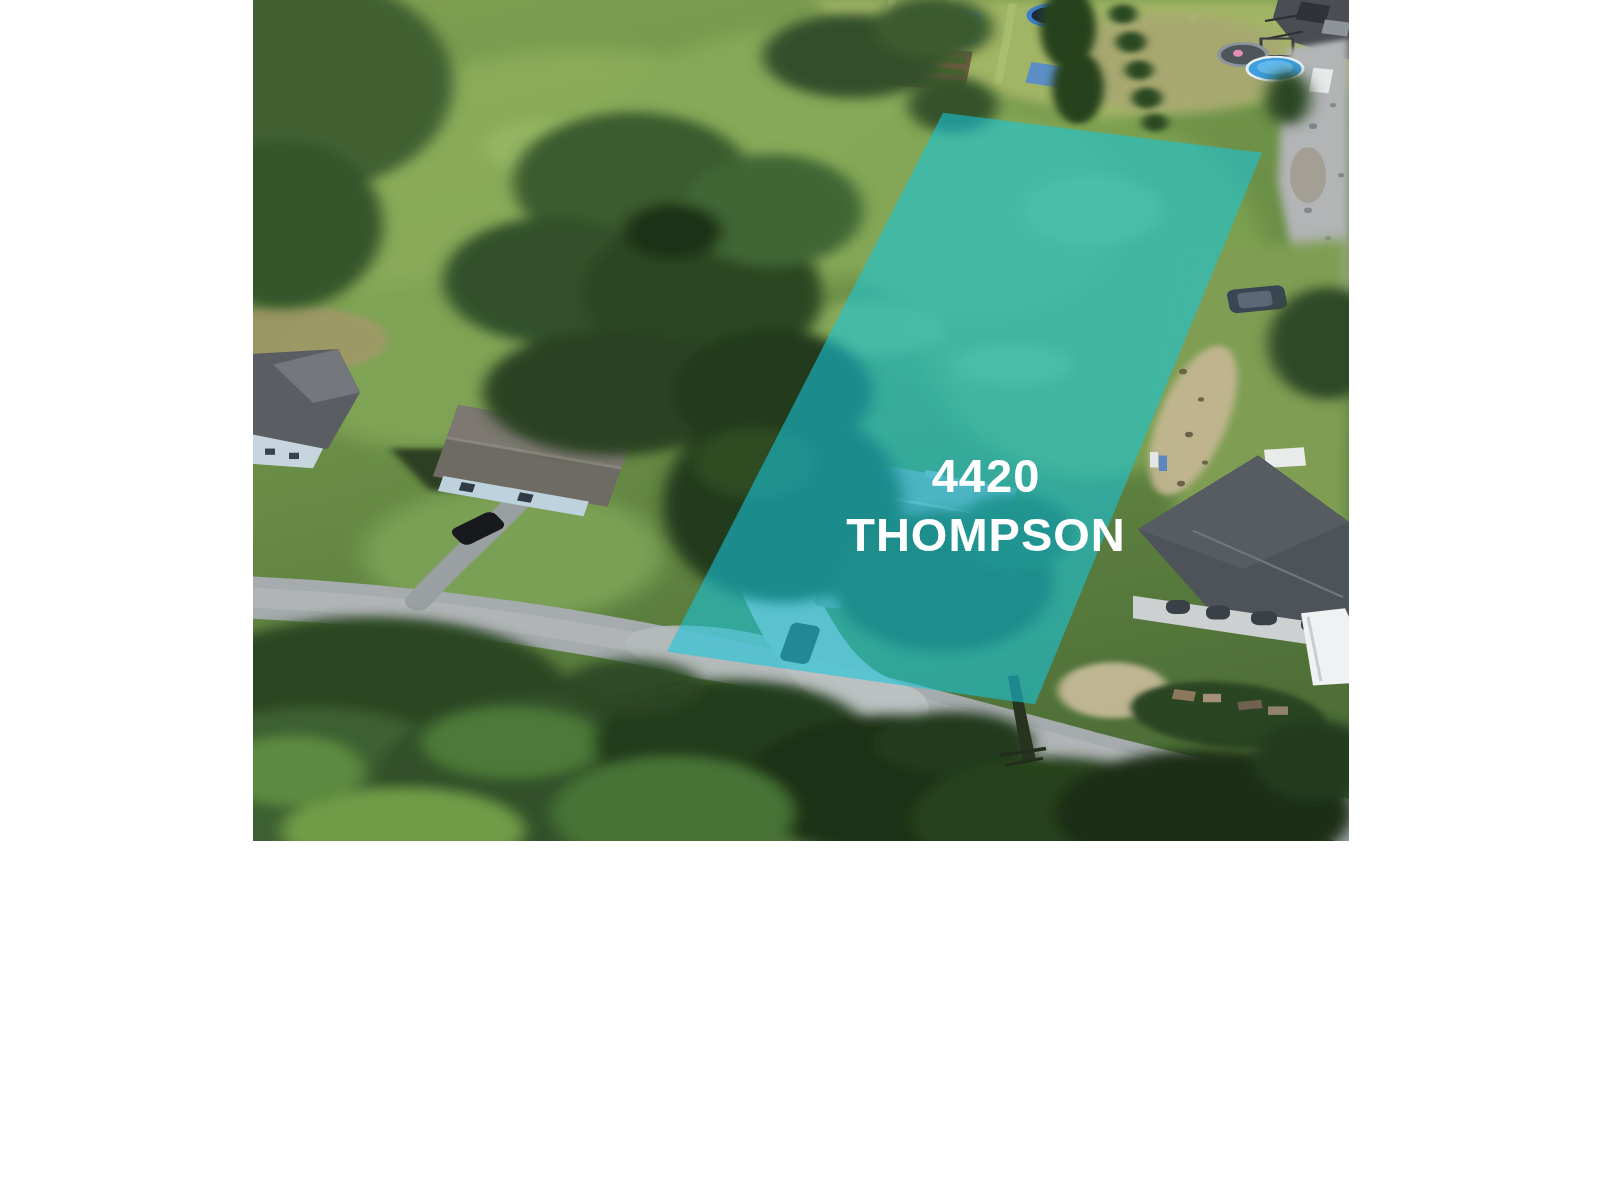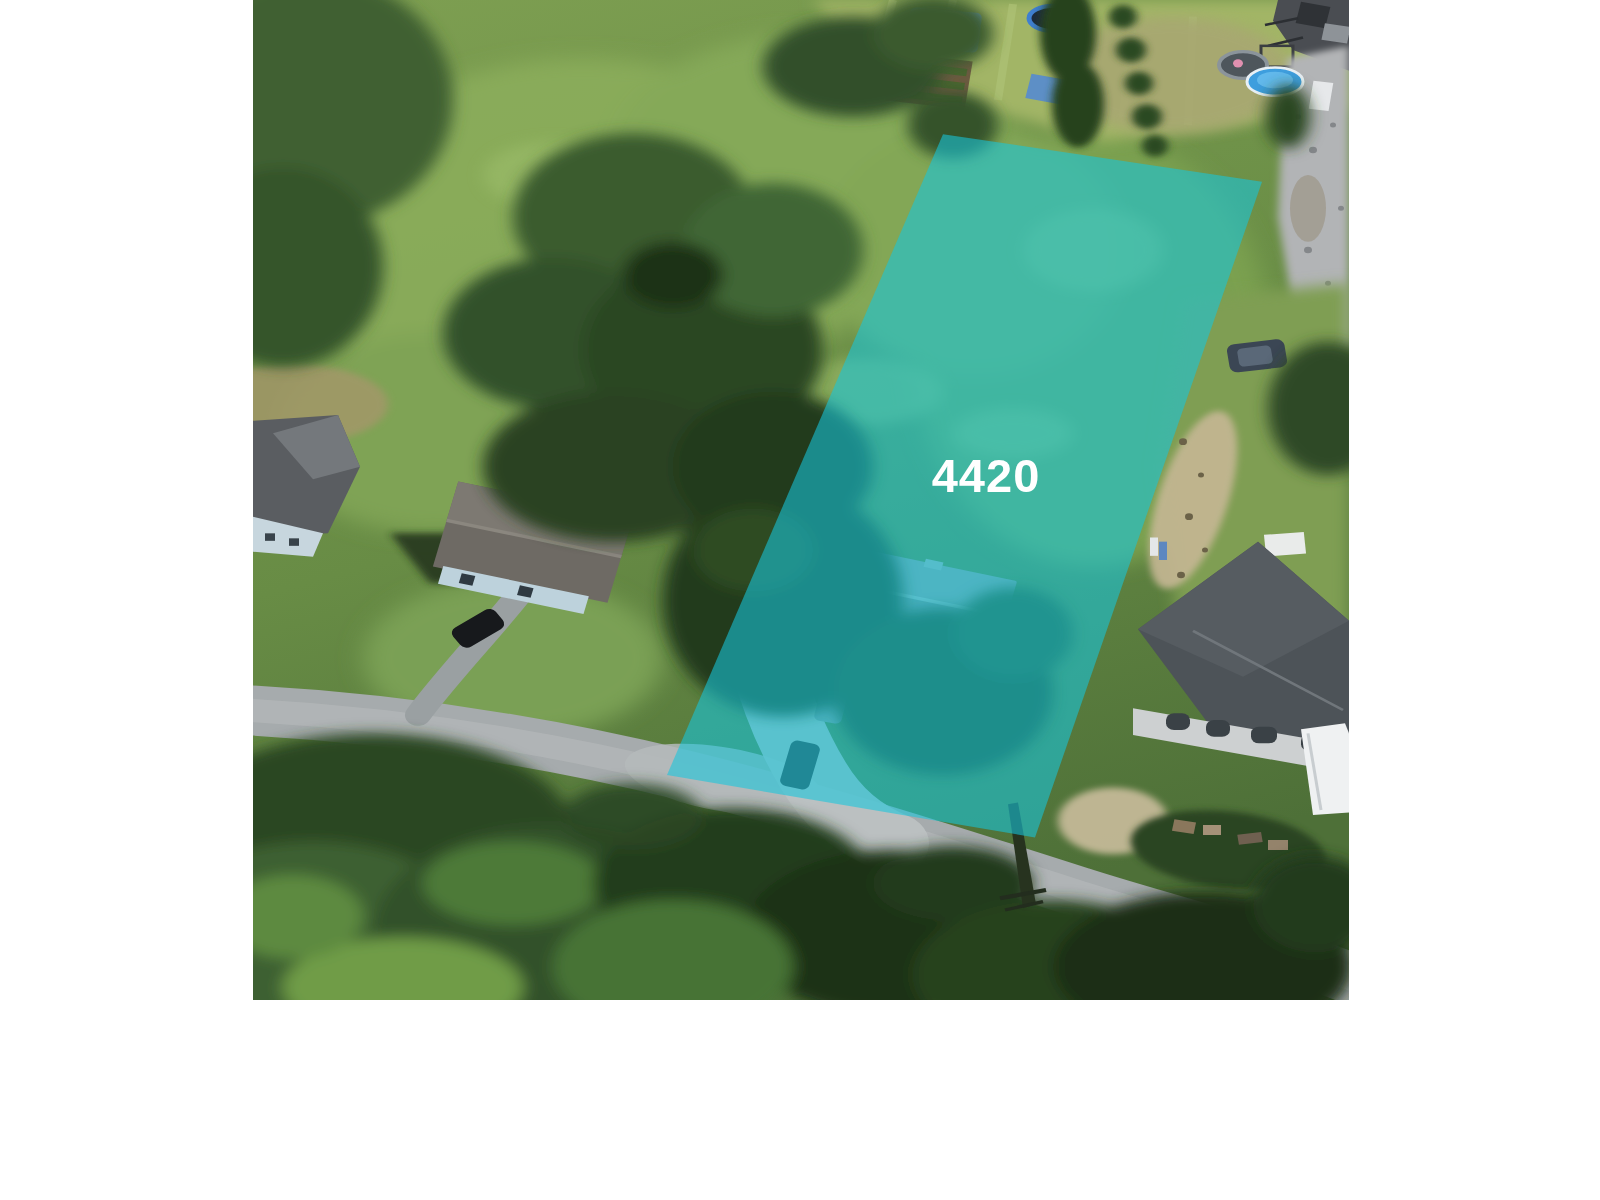--- a/index.html
+++ b/index.html
@@ -1,18 +1,18 @@
 <!DOCTYPE html>
 <html><head>
 <meta charset="utf-8">
 <style>
   html,body{margin:0;padding:0;background:#ffffff;}
   .stage{position:relative;width:1600px;height:1200px;background:#ffffff;overflow:hidden;
          font-family:"Liberation Sans", sans-serif;}
-  .photo{position:absolute;left:253px;top:0;width:1096px;height:1000px;overflow:hidden;background:#688c45;}
+  .photo{position:absolute;left:253px;top:0;width:1096px;height:841px;overflow:hidden;background:#688c45;}
   .photo svg{position:absolute;left:0;top:0;width:100%;height:100%;display:block;}
   .addr{position:absolute;left:733px;top:446px;transform:translateX(-50%);
         text-align:center;color:#ffffff;font-weight:bold;font-size:47px;line-height:59px;
         letter-spacing:1px;white-space:nowrap;}
 </style>
 </head>
 <body>
 
 <div class="stage">
   <div class="photo">
@@ -245,15 +245,16 @@
         <polygon points="755,965 765,963 783,1085 770,1090" fill="#27331f"></polygon>
         <line x1="747" y1="1078" x2="793" y2="1068" stroke="#232d1e" stroke-width="5"></line>
         <line x1="752" y1="1092" x2="790" y2="1082" stroke="#232d1e" stroke-width="4"></line>
       </g>
 
       <polygon points="690,161 1009,218 782,1005 414,930" fill="#17c6dc" fill-opacity="0.58"></polygon>
     </svg>
 
     <div class="addr">
       <div>4420</div>
+      <div>THOMPSON</div>
     </div>
   </div>
 </div>
 
 </body></html>

